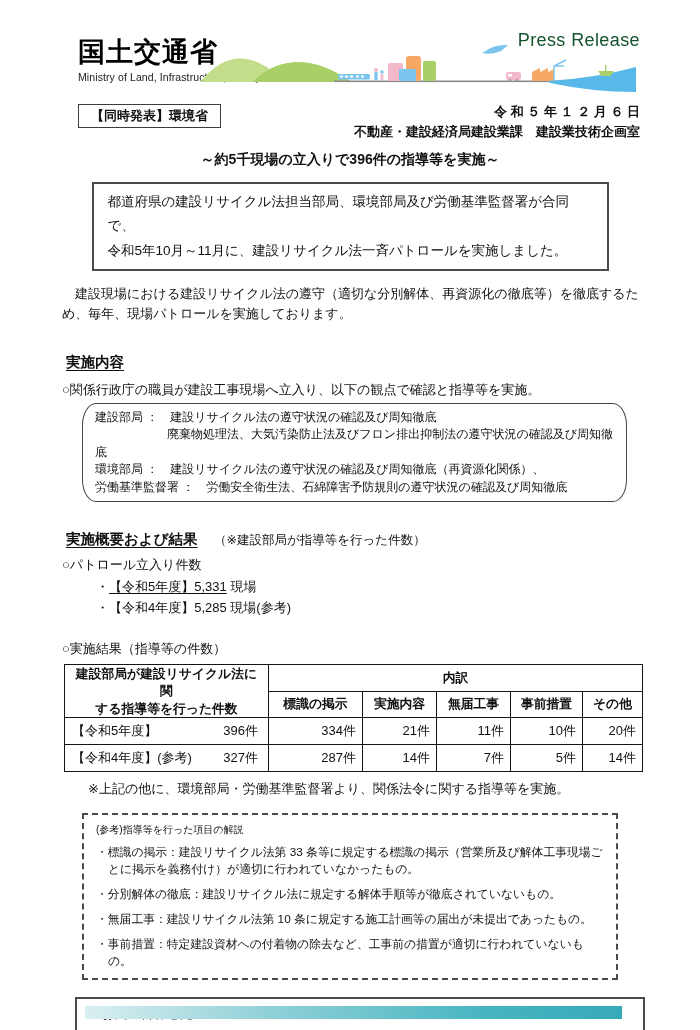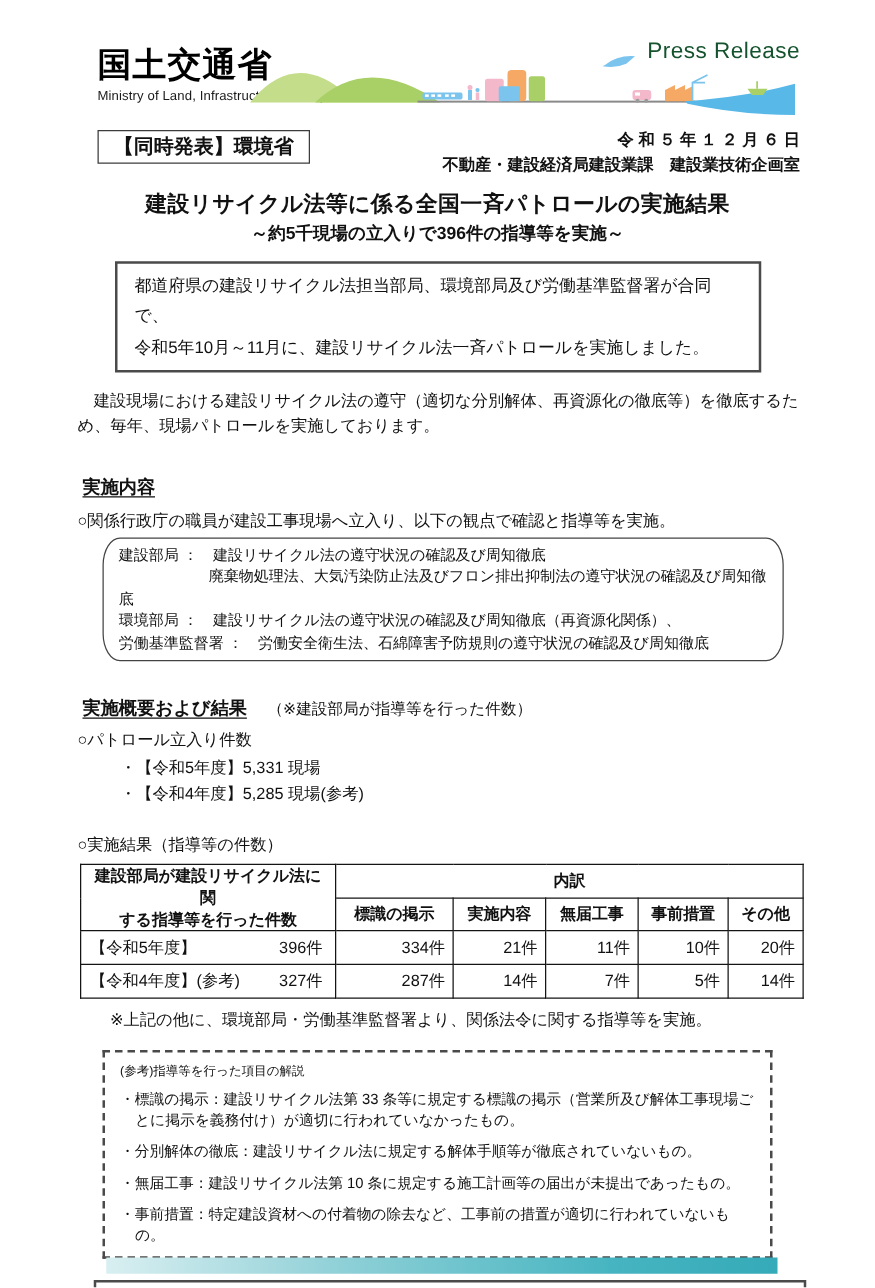--- a/index.html
+++ b/index.html
@@ -7,21 +7,21 @@
   body { font-family:"Liberation Sans","DejaVu Sans",sans-serif; color:#111; }
   .page { position:relative; width:700px; height:1030px; margin:0 auto; background:#fff; overflow:hidden; }
 
   
   .header { position:relative; height:145px; }
   .press-release { position:absolute; top:30px; right:60px; font-size:18px; color:#14532d; letter-spacing:.4px; }
   .logo { position:absolute; left:78px; top:38px; }
   .logo-title { font-size:27px; font-weight:bold; color:#000000; letter-spacing:1px; line-height:1.1; }
   .logo-sub { font-size:10.5px; color:#1a1a1a; margin-top:3px; letter-spacing:.1px; }
   .illustration { position:absolute; left:198px; top:34px; width:438px; height:64px; }
-  .co-release { position:absolute; left:78px; top:104px; border:1.5px solid #3c3c3c; padding:2px 12px; font-size:16px; font-weight:bold; }
+  .co-release { position:absolute; left:78px; top:104px; border:1.5px solid #3c3c3c; padding:2px 12px; font-size:13px; font-weight:bold; }
   .date-block { position:absolute; right:60px; top:102px; text-align:right; font-size:13px; font-weight:600; line-height:1.5; }
 
   
   .title-block { text-align:center; margin-top:6px; }
   .title-main { font-size:17.5px; font-weight:bold; letter-spacing:.3px; }
   .title-sub { font-size:14px; font-weight:bold; margin-top:3px; }
 
   
   .summary-box { width:517px; margin:13px auto 0; border:2px solid #4a4a4a; padding:6px 14px; font-size:13.5px; line-height:1.8; }
 
@@ -31,21 +31,21 @@
   .section-heading { display:inline-block; font-size:14.5px; font-weight:bold; text-decoration:underline; text-underline-offset:3px; }
   .heading-note { font-size:12.5px; font-weight:normal; margin-left:12px; }
 
   .intro-line { margin:9px 0 0 62px; font-size:13px; }
 
   .bracket-box { width:545px; margin:4px auto 0 82px; border:1.2px solid #444; border-radius:14px / 22px; padding:5px 4px 5px 12px; font-size:12px; line-height:1.45; }
   .bracket-box div { white-space:pre-wrap; }
 
   .patrol-heading { margin:7px 0 0 62px; font-size:13px; }
   .patrol-items { margin:2px 0 0 96px; font-size:13px; line-height:1.62; }
-  .u { text-underline-offset:2px; }
+  .u { text-decoration:underline; text-underline-offset:2px; }
 
   .result-heading { margin:22px 0 0 62px; font-size:13px; }
 
   
   table.results { margin:6px 0 0 64px; border-collapse:collapse; table-layout:fixed; border:1.8px solid #141414; font-size:13px; }
   table.results th, table.results td { border:1px solid #141414; padding:0 6px; }
   table.results th { font-weight:bold; font-size:12.8px; }
   .corner-cell { border-right:1.8px solid #141414 !important; border-bottom:1.8px solid #141414 !important; text-align:center; line-height:1.35; font-size:12.6px; }
   .group-cell { text-align:center; height:25px; }
   .sub-head th { text-align:center; height:23px; border-bottom:1.8px solid #141414 !important; }
@@ -126,21 +126,20 @@
     </svg>
 
     <div class="co-release">【同時発表】環境省</div>
     <div class="date-block">
       <div>令 和 ５ 年 １ ２ 月 ６ 日</div>
       <div>不動産・建設経済局建設業課　建設業技術企画室</div>
     </div>
   </div>
 
   <div class="title-block">
-    <div class="title-main">建設リサイクル法等に係る全国一斉パトロールの実施結果</div>
     <div class="title-sub">～約5千現場の立入りで396件の指導等を実施～</div>
   </div>
 
   <div class="summary-box">
     <div>都道府県の建設リサイクル法担当部局、環境部局及び労働基準監督署が合同で、</div>
     <div>令和5年10月～11月に、建設リサイクル法一斉パトロールを実施しました。</div>
   </div>
 
   <div class="lead">　建設現場における建設リサイクル法の遵守（適切な分別解体、再資源化の徹底等）を徹底するため、毎年、現場パトロールを実施しております。</div>
 

